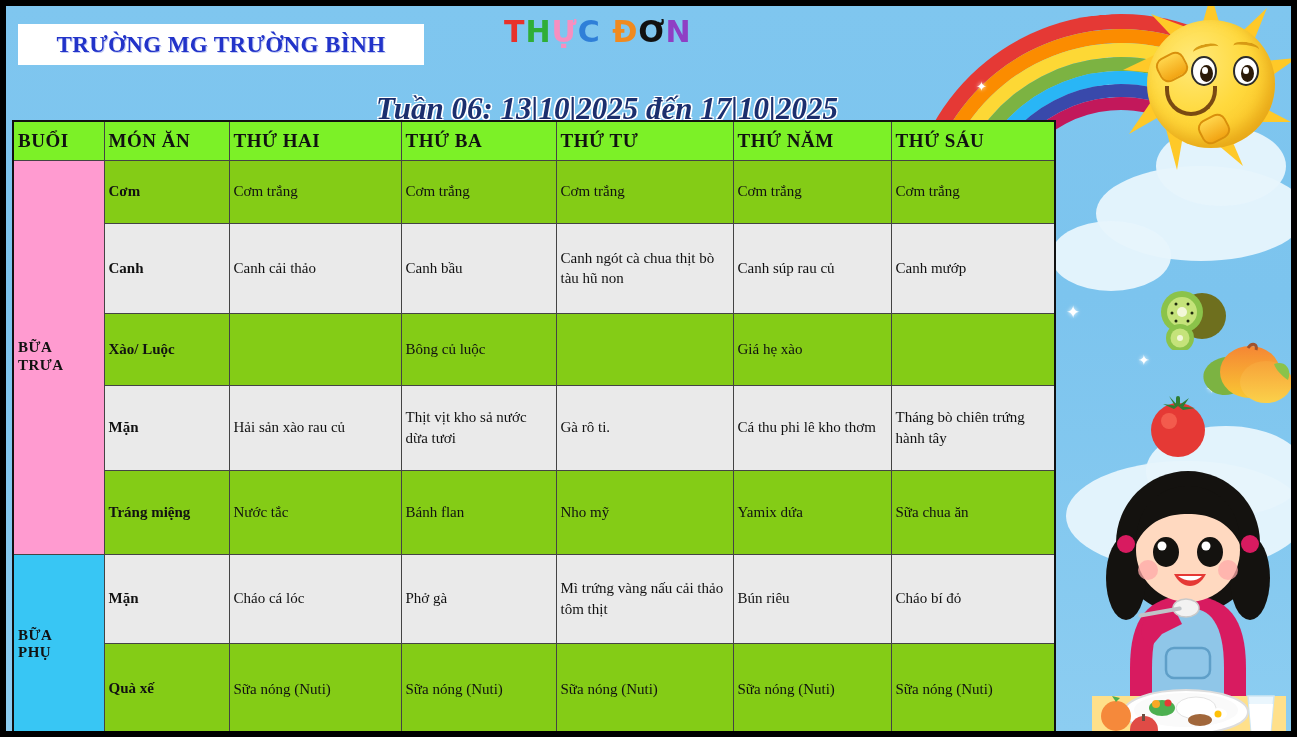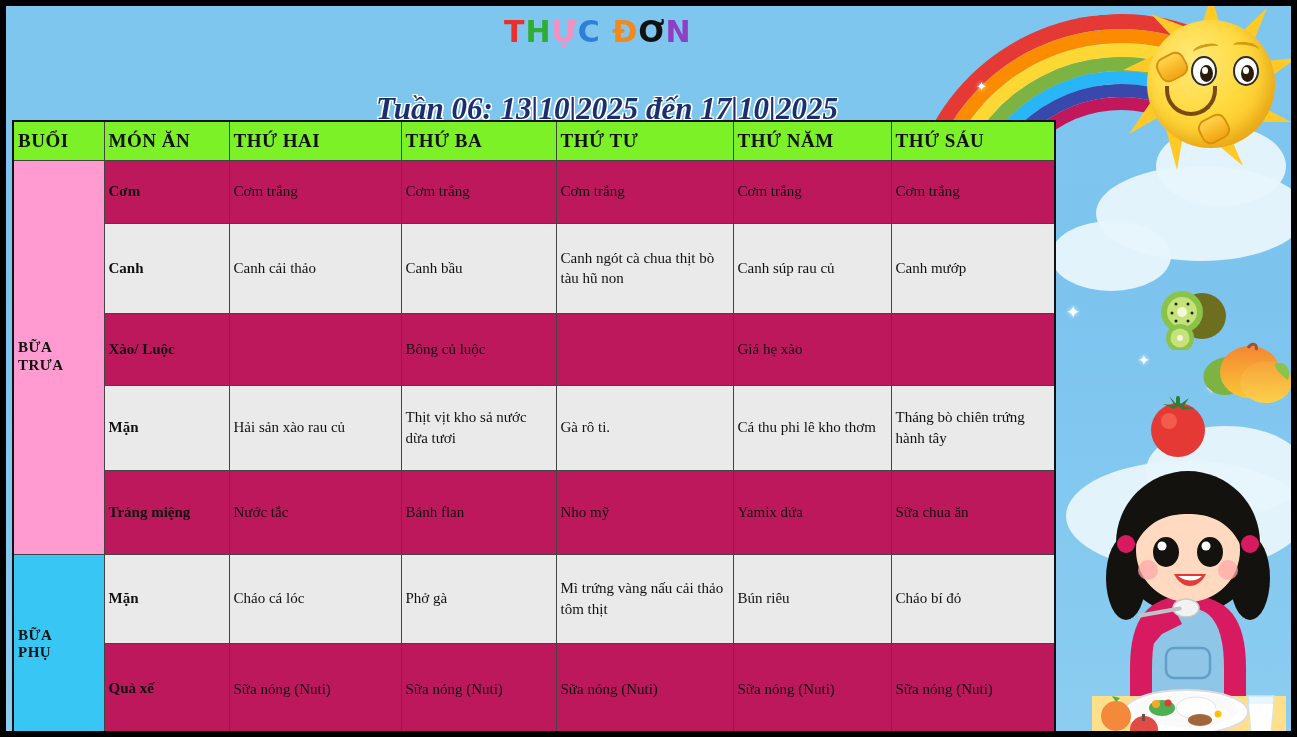--- a/index.html
+++ b/index.html
@@ -124,21 +124,21 @@
     height:39px;
     letter-spacing:.5px;
   }
   td.meal-label {
     font-weight:bold; font-size:20px; line-height:1.18;
     letter-spacing:.5px;
   }
   td.meal-lunch { background:#FF9BD0; }
   td.meal-snack { background:#38C6F4; }
   td.dish-label { font-weight:bold; font-size:15.5px; }
-  tr.row-yellow td:not(.meal-label) { background:#be185d; }
+  tr.row-yellow td:not(.meal-label) { background:#84cc16; }
   tr.row-gray   td:not(.meal-label) { background:#EAEAEA; }
   td.top-align { vertical-align: top; padding-top:4px; }
   .cell-text { display:block; line-height:1.35; }
 </style>
 </head>
 <body>
 
 <div id="page">
   <div id="sky">
 
@@ -290,20 +290,23 @@
       <circle cx="38" cy="258" r="15" fill="#F5893B"></circle>
       <path d="M38 244 L34 238 L42 240 Z" fill="#4CAF50"></path>
 
       <circle cx="66" cy="272" r="14" fill="#E04B46"></circle>
       <rect x="64" y="256" width="3" height="7" fill="#6D4C41"></rect>
 
       <path d="M170 238 L196 238 L192 282 L174 282 Z" fill="#EAF6FD" stroke="#CFE6F2" stroke-width="1.5"></path>
       <path d="M171 246 L195 246 L192 280 L174 280 Z" fill="#FFFFFF"></path>
     </svg>
 
+    <div id="school-box">
+      <div id="school-name">TRƯỜNG MG TRƯỜNG BÌNH</div>
+    </div>
 
     <div id="menu-title"><span style="color: rgb(232, 49, 42);">T</span><span style="color: rgb(47, 174, 54);">H</span><span style="color: rgb(247, 143, 192);">Ự</span><span style="color: rgb(47, 127, 216);">C</span><span style="color: rgb(0, 0, 0);">&nbsp;</span><span style="color: rgb(240, 138, 31);">Đ</span><span style="color: rgb(17, 17, 17);">Ơ</span><span style="color: rgb(143, 63, 196);">N</span></div>
     <div id="week-line">Tuần 06: 13|10|2025 đến 17|10|2025</div>
 
     <table id="menu-table">
       <thead>
         <tr id="header-row">
             <th style="width: 91px;">BUỔI</th>
             <th style="width: 125px;">MÓN ĂN</th>
             <th style="width: 172px; margin-top: 48px;">THỨ HAI</th>

